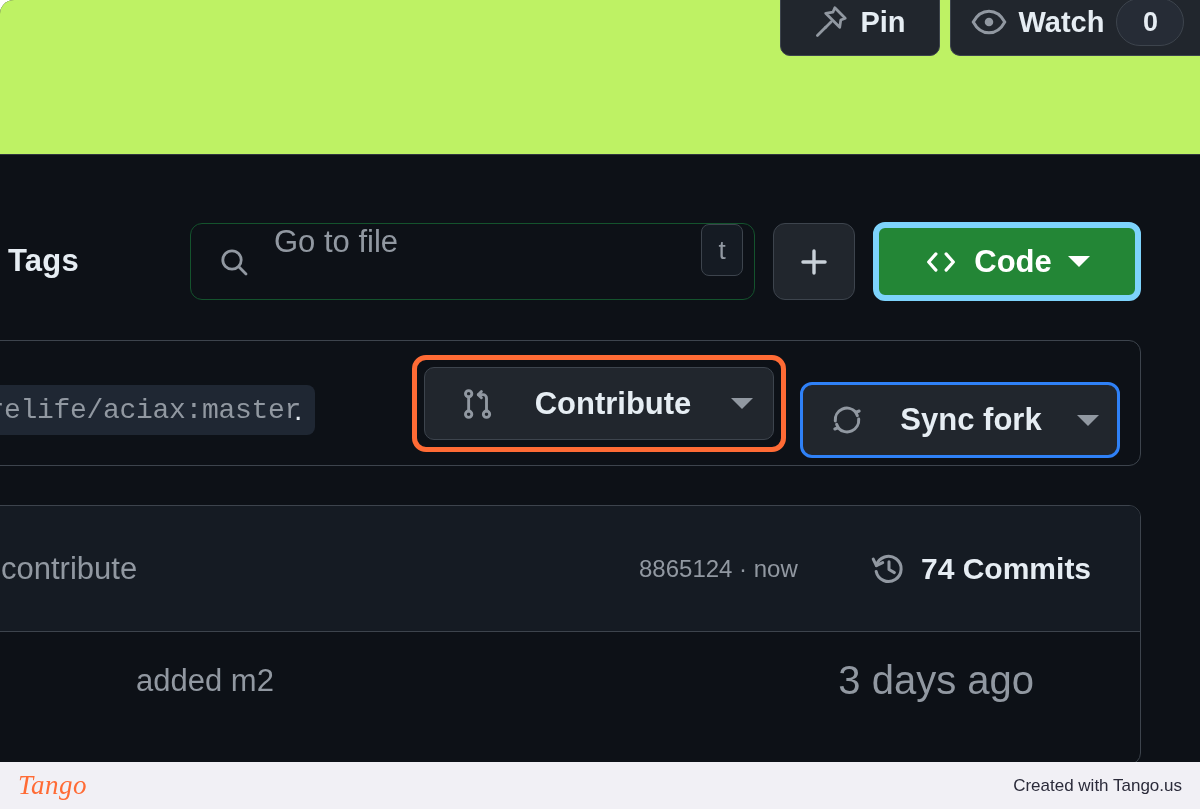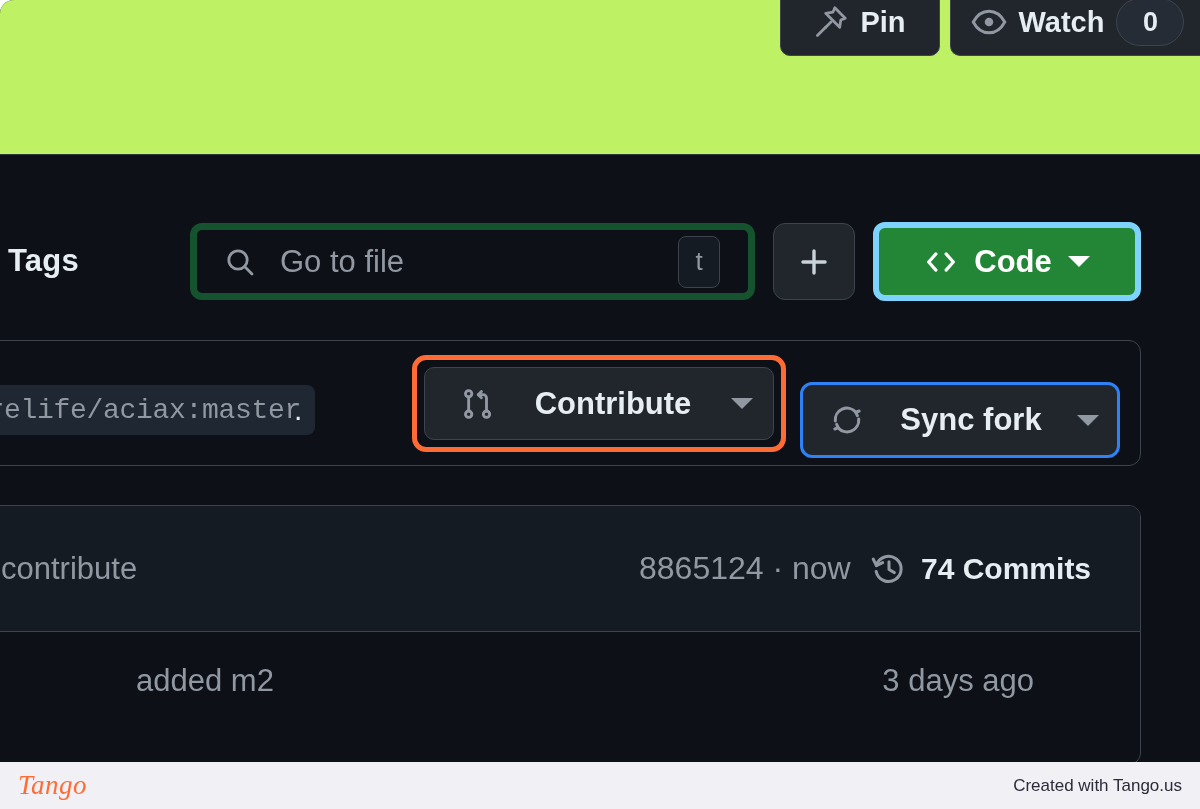--- a/index.html
+++ b/index.html
@@ -132,25 +132,24 @@
   }
 
   .gotofile {
     position: absolute;
     left: 190px;
     top: 223px;
     width: 565px;
     height: 77px;
     box-sizing: border-box;
     background: #0d1117;
-    border: 7px solid #14532d;
+    border: 1px solid #14532d;
     border-radius: 12px;
     display: flex;
-    align-items: center;
-    padding: 0 28px 0 27px;
+    padding: 0 11px 0 27px;
     cursor: text;
   }
   .gotofile-text {
     margin-left: 24px;
     font-size: 31px;
     color: #9198a1;
     flex: 1;
   }
   .kbd {
     display: inline-flex;
@@ -325,21 +324,21 @@
   }
   .commit-msg {
     position: absolute;
     left: 40px;
     font-size: 31px;
     color: #9198a1;
   }
   .commit-meta {
     position: absolute;
     left: 678px;
-    font-size: 32px;
+    font-size: 24px;
     color: #9198a1;
     white-space: nowrap;
   }
   .commits-count {
     position: absolute;
     left: 910px;
     display: inline-flex;
     align-items: center;
     gap: 14px;
     font-size: 30px;
@@ -360,21 +359,21 @@
   }
   .file-commitmsg {
     position: absolute;
     left: 175px;
     font-size: 31px;
     color: #9198a1;
   }
   .file-time {
     position: absolute;
     right: 106px;
-    font-size: 31px;
+    font-size: 40px;
     color: #9198a1;
   }
 
   
   .footer {
     position: absolute;
     left: 0;
     top: 762px;
     width: 1200px;
     height: 47px;

